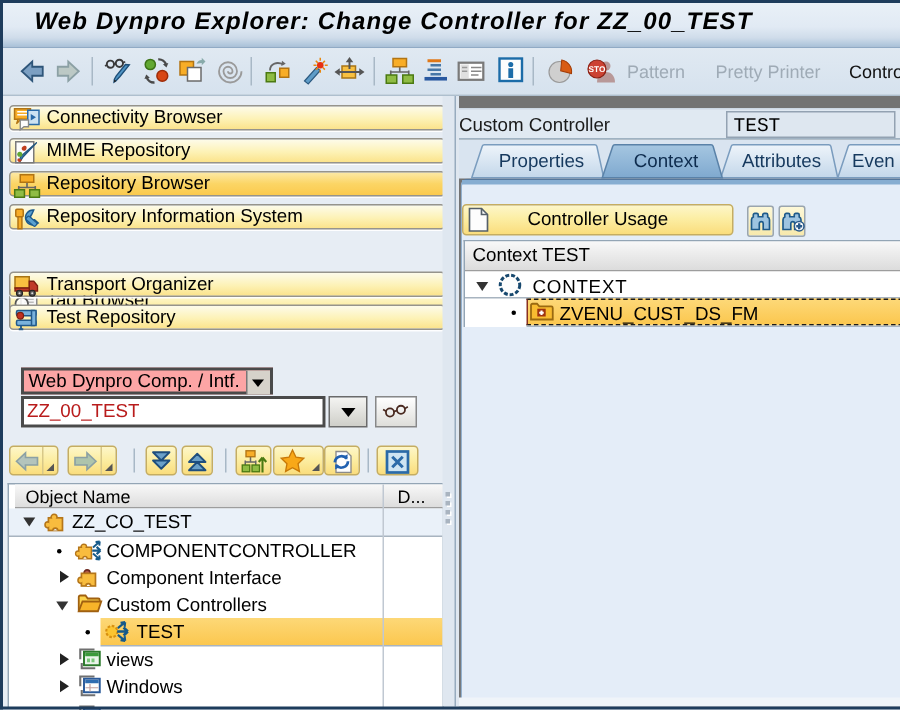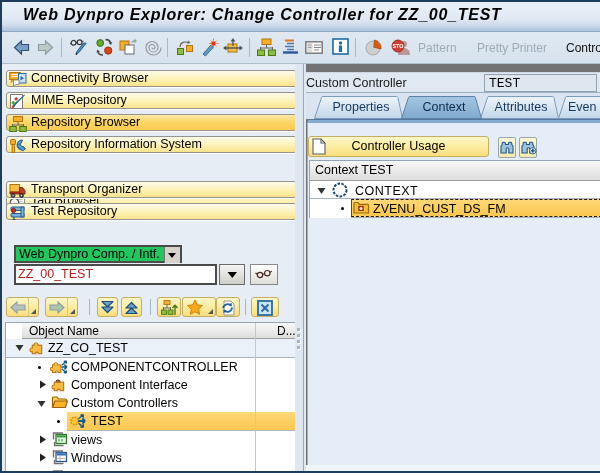--- a/index.html
+++ b/index.html
@@ -15,34 +15,34 @@
   .title span{position:absolute;left:21px;top:4px;font-size:16px;letter-spacing:0.75px;font-weight:bold;font-style:italic;color:#000;}
   
   .toolbar{left:2px;top:32px;width:598px;height:31px;background:linear-gradient(#e0e9f2,#d6e2ee);border-bottom:1px solid #aebfce;}
   .tsep{position:absolute;top:6px;width:1px;height:19px;background:#a8b8c6;}
   .ttext{position:absolute;top:9px;font-size:12px;color:#9fabb6;}
   
   .navbtn{left:6px;width:289px;height:15px;border:1px solid #96948c;border-radius:3px;background:linear-gradient(#fdfbea 0%,#fdf2b6 55%,#fbe38c 100%);box-shadow:0 1px 0 rgba(255,255,255,0.95);}
   .navbtn.sel{background:linear-gradient(#fce9a6 0%,#fbd565 50%,#fbca4e 100%);border-color:#96948c;}
   .navbtn span{position:absolute;left:24px;top:0px;font-size:12.5px;color:#000;}
   
-  .ddl{left:14px;top:245px;width:164px;height:14px;border:2px solid #4a4a4a;background:#22c55e;}
+  .ddl{left:14px;top:245px;width:164px;height:14px;border:2px solid #4a4a4a;background:#fca5a5;}
   .ddl span{position:absolute;left:3px;top:0px;font-size:12.5px;color:#000;}
   .ddl .btn{position:absolute;right:0;top:0;width:15px;height:16px;background:#d6d2ca;border-left:1px solid #777;}
   .ddl .btn:after{content:"";position:absolute;left:3px;top:6px;border:4px solid transparent;border-top:5px solid #000;}
   .inp{left:14px;top:264px;width:199px;height:17px;border:2px solid #4a4a4a;background:#fff;}
   .inp span{position:absolute;left:2px;top:1px;font-size:12.5px;color:#b91c1c;}
   .greybtn{top:264px;height:19px;background:linear-gradient(#f4f4f2,#cfcfc9);border:1px solid #6a6a6a;}
   
   .ybtn{top:297px;height:18px;border:1px solid #c5ad62;border-radius:3px;background:linear-gradient(#fdf6c9 0%,#fceea4 45%,#fadd7d 100%);}
   .ysep{position:absolute;top:299px;width:1px;height:16px;background:#a8b8c6;}
   .corner{position:absolute;right:2px;bottom:2px;width:0;height:0;border-left:5px solid transparent;border-bottom:5px solid #555;}
   
   .ltree{left:5px;top:322px;width:289px;height:149px;background:#fff;border-top:1px solid #93a5b5;border-left:1px solid #93a5b5;border-right:1px solid #93a5b5;}
-  .lhead{position:absolute;left:16px;top:0;width:100%;height:15px;background:linear-gradient(#f8f8f8,#dddddd);border-bottom:1px solid #9d9d9d;}
+  .lhead{position:absolute;left:4px;top:0;width:100%;height:15px;background:linear-gradient(#f8f8f8,#dddddd);border-bottom:1px solid #9d9d9d;}
   .lhead span{position:absolute;top:1px;font-size:12px;color:#000;}
   .coldiv{position:absolute;left:250px;top:0;width:1px;background:#c0c8d2;}
   .trow{position:absolute;left:0;width:100%;height:18px;font-size:12.5px;color:#000;}
   .trow .txt{position:absolute;top:2px;}
   .bullet{position:absolute;top:8px;width:3px;height:3px;background:#000;border-radius:50%;}
   
   .split{left:295px;top:64px;width:11px;height:407px;background:#dfe7f0;}
   .splitline{position:absolute;left:8px;top:0;width:1px;height:407px;background:#97abbe;}
   .gripdot{position:absolute;left:2px;width:3px;height:3px;background:#a9b4c0;box-shadow:1px 1px 0 #fff;}
   

